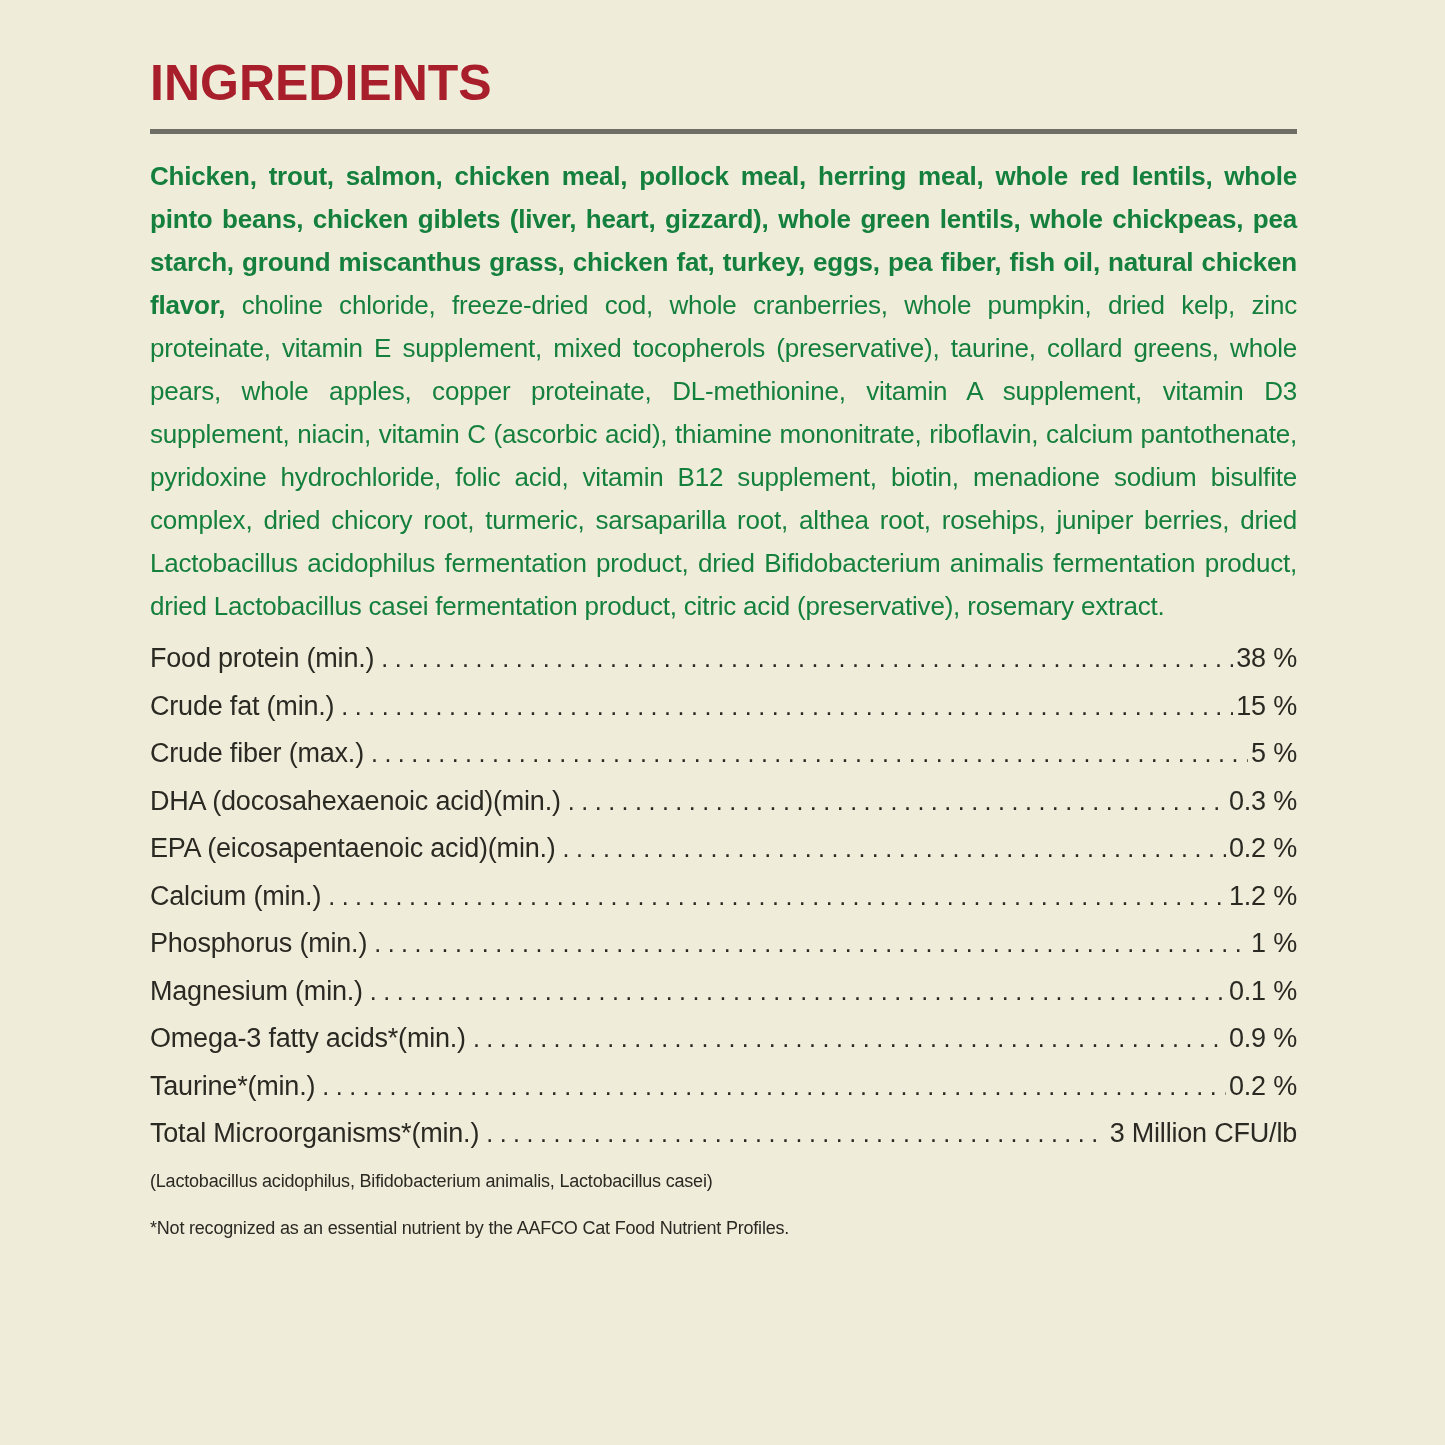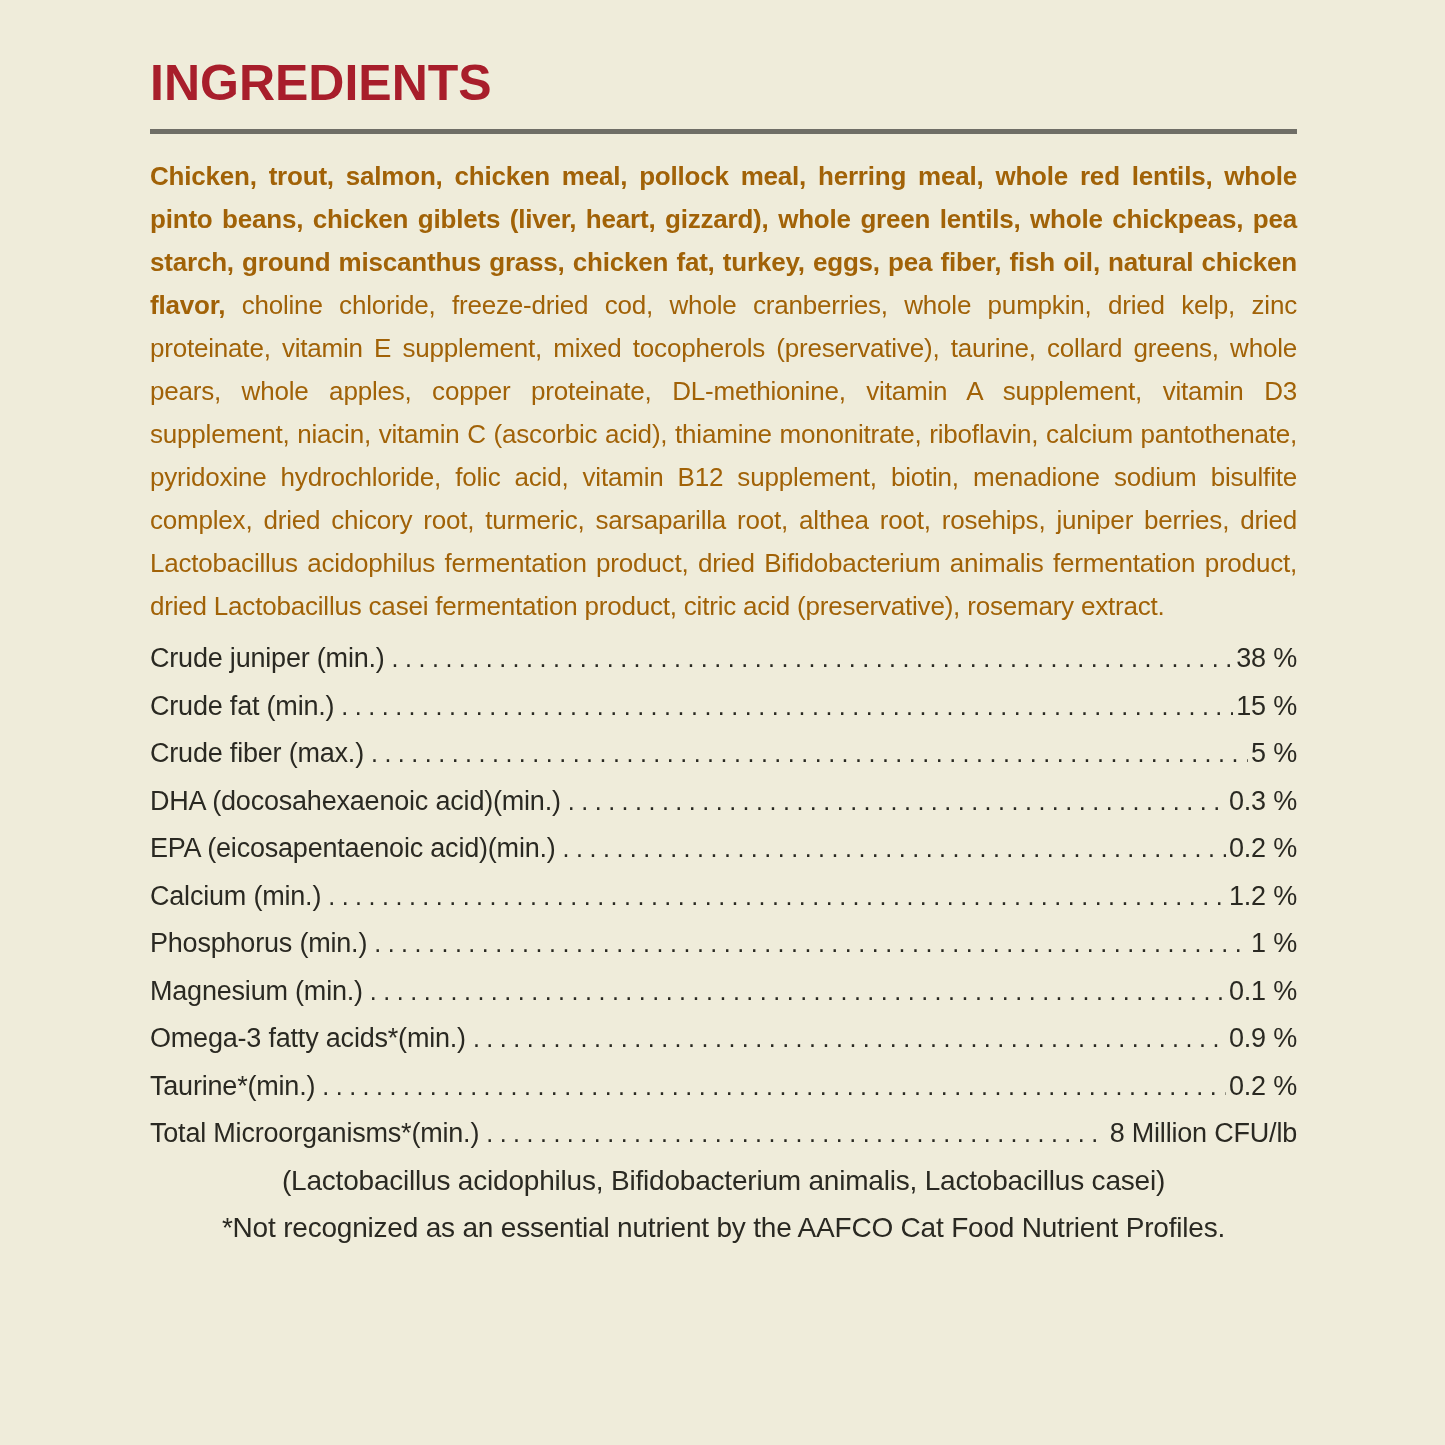--- a/index.html
+++ b/index.html
@@ -33,21 +33,21 @@
     height: 5px;
     background: #6f6e66;
     margin: 21px 0 0 0;
   }
   .ingredients-text {
     margin: 21px 0 0 0;
     font-size: 26px;
     line-height: 43px;
     text-align: justify;
     letter-spacing: -0.2px;
-    color: #a16207;
+    color: #15803d;
   }
   .ingredients-text .lead {
     font-weight: bold;
   }
   .ga-heading-wrap {
     margin-top: 36px;
   }
   .ga-table {
     margin-top: 16px;
   }
@@ -74,42 +74,41 @@
     content: "...................................................................................................................................................................................";
     letter-spacing: 6.5px;
     font-size: 25px;
   }
   .ga-value {
     white-space: nowrap;
     flex: 0 0 auto;
   }
   .ga-note {
     margin: 0 0 19.5px 0;
-    font-size: 28px;
+    font-size: 18px;
     line-height: 28px;
     letter-spacing: -0.2px;
-    text-align: center;
   }
 </style>
 </head>
 <body>
 
 <div class="page">
 
   <h1 class="section-heading">INGREDIENTS</h1>
 
   <div class="rule"></div>
 
   <p class="ingredients-text"><span class="lead">Chicken, trout, salmon, chicken meal, pollock meal, herring meal, whole red lentils, whole pinto beans, chicken giblets (liver, heart, gizzard), whole green lentils, whole chickpeas, pea starch, ground miscanthus grass, chicken fat, turkey, eggs, pea fiber, fish oil, natural chicken flavor,</span><span> choline chloride, freeze-dried cod, whole cranberries, whole pumpkin, dried kelp, zinc proteinate, vitamin E supplement, mixed tocopherols (preservative), taurine, collard greens, whole pears, whole apples, copper proteinate, DL-methionine, vitamin A supplement, vitamin D3 supplement, niacin, vitamin C (ascorbic acid), thiamine mononitrate, riboflavin, calcium pantothenate, pyridoxine hydrochloride, folic acid, vitamin B12 supplement, biotin, menadione sodium bisulfite complex, dried chicory root, turmeric, sarsaparilla root, althea root, rosehips, juniper berries, dried Lactobacillus acidophilus fermentation product, dried Bifidobacterium animalis fermentation product, dried Lactobacillus casei fermentation product, citric acid (preservative), rosemary extract.</span></p>
 
 
   <div class="ga-table">
 
     <div class="ga-row">
-      <span class="ga-label">Crude juniper (min.)</span>
+      <span class="ga-label">Food protein (min.)</span>
       <span class="dots"></span>
       <span class="ga-value">38 %</span>
     </div>
 
     <div class="ga-row">
       <span class="ga-label">Crude fat (min.)</span>
       <span class="dots"></span>
       <span class="ga-value">15 %</span>
     </div>
 
@@ -159,21 +158,21 @@
 
     <div class="ga-row">
       <span class="ga-label">Taurine*(min.)</span>
       <span class="dots"></span>
       <span class="ga-value">0.2 %</span>
     </div>
 
     <div class="ga-row">
       <span class="ga-label">Total Microorganisms*(min.)</span>
       <span class="dots"></span>
-      <span class="ga-value">8 Million CFU/lb</span>
+      <span class="ga-value">3 Million CFU/lb</span>
     </div>
 
     <p class="ga-note">(Lactobacillus acidophilus, Bifidobacterium animalis, Lactobacillus casei)</p>
 
     <p class="ga-note">*Not recognized as an essential nutrient by the AAFCO Cat Food Nutrient Profiles.</p>
   </div>
 
 </div>
 
 </body></html>

